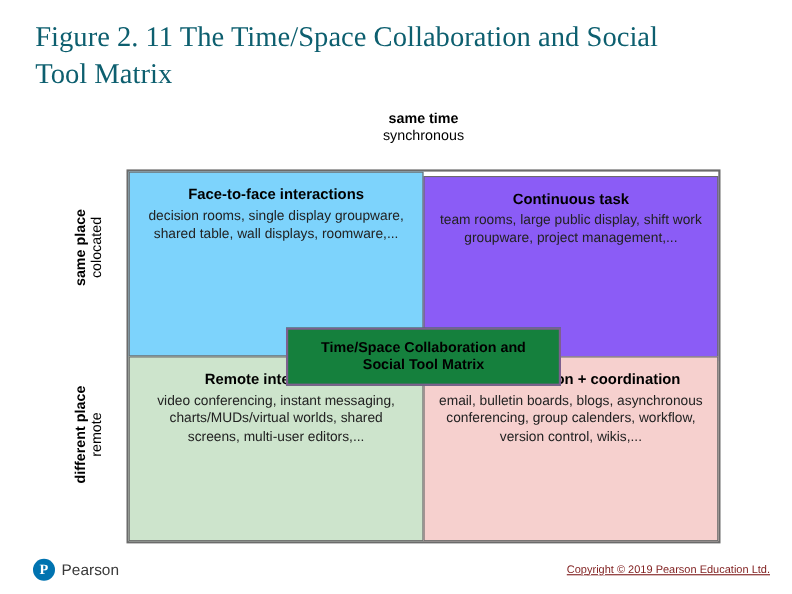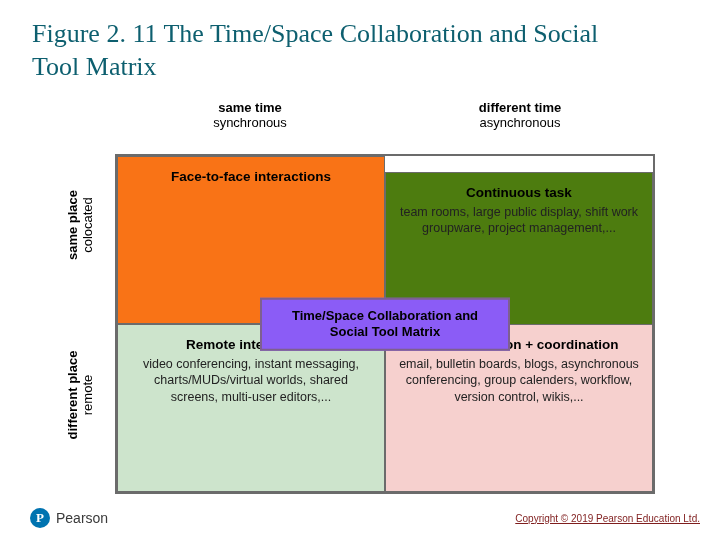--- a/index.html
+++ b/index.html
@@ -56,31 +56,31 @@
     border: 2px solid #6b6b6b;
   }
   .quad {
     position: absolute;
     border: 1px solid #6b6b6b;
     padding: 12px 12px 8px 12px;
     text-align: center;
   }
   .quad .qt { font-weight: bold; font-size: 13.5px; margin-bottom: 4px; }
   .quad .qd { font-size: 12.5px; line-height: 1.3; color: #222; }
-  #q1 { left: 0; top: 0; width: 50%; height: 50%; background: #f97316; }
-  #q2 { left: 50%; top: 16px; width: 50%; height: 50%; background: #4d7c0f; }
+  #q1 { left: 0; top: 0; width: 50%; height: 50%; background: #7dd3fc; }
+  #q2 { left: 50%; top: 4px; width: 50%; height: 50%; background: #8b5cf6; }
   #q3 { left: 0; top: 50%; width: 50%; height: 50%; background: #cde4cc; }
   #q4 { left: 50%; top: 50%; width: 50%; height: 50%; background: #f6d0ce; }
   .center-box {
     position: absolute;
     left: 50%; top: 50%;
     transform: translate(-50%, -50%);
     width: 250px;
     padding: 8px 10px;
-    background: #8b5cf6;
+    background: #15803d;
     border: 2px solid #7e5f8f;
     text-align: center;
     font-weight: bold;
     font-size: 13px;
     line-height: 1.25;
     z-index: 5;
   }
   .footer {
     position: absolute;
     bottom: 12px;
@@ -123,38 +123,35 @@
 
 <div class="title">Figure 2. 11 The Time/Space Collaboration and Social Tool Matrix</div>
 
 <div class="figure-wrap">
 
   <div class="col-headers">
     <div class="col-header">
       <div class="h1">same time</div>
       <div class="h2">synchronous</div>
     </div>
-    <div class="col-header">
-      <div class="h1">different time</div>
-      <div class="h2">asynchronous</div>
-    </div>
   </div>
 
   <div class="row-label" id="rl1">
     <div class="h1">same place</div>
     <div class="h2">colocated</div>
   </div>
   <div class="row-label" id="rl2">
     <div class="h1">different place</div>
     <div class="h2">remote</div>
   </div>
 
   <div class="matrix">
     <div class="quad" id="q1">
       <div class="qt">Face-to-face interactions</div>
+      <div class="qd">decision rooms, single display groupware, shared table, wall displays, roomware,...</div>
     </div>
     <div class="quad" id="q2">
       <div class="qt">Continuous task</div>
       <div class="qd">team rooms, large public display, shift work groupware, project management,...</div>
     </div>
     <div class="quad" id="q3">
       <div class="qt">Remote interactions</div>
       <div class="qd">video conferencing, instant messaging, charts/MUDs/virtual worlds, shared screens, multi-user editors,...</div>
     </div>
     <div class="quad" id="q4">

